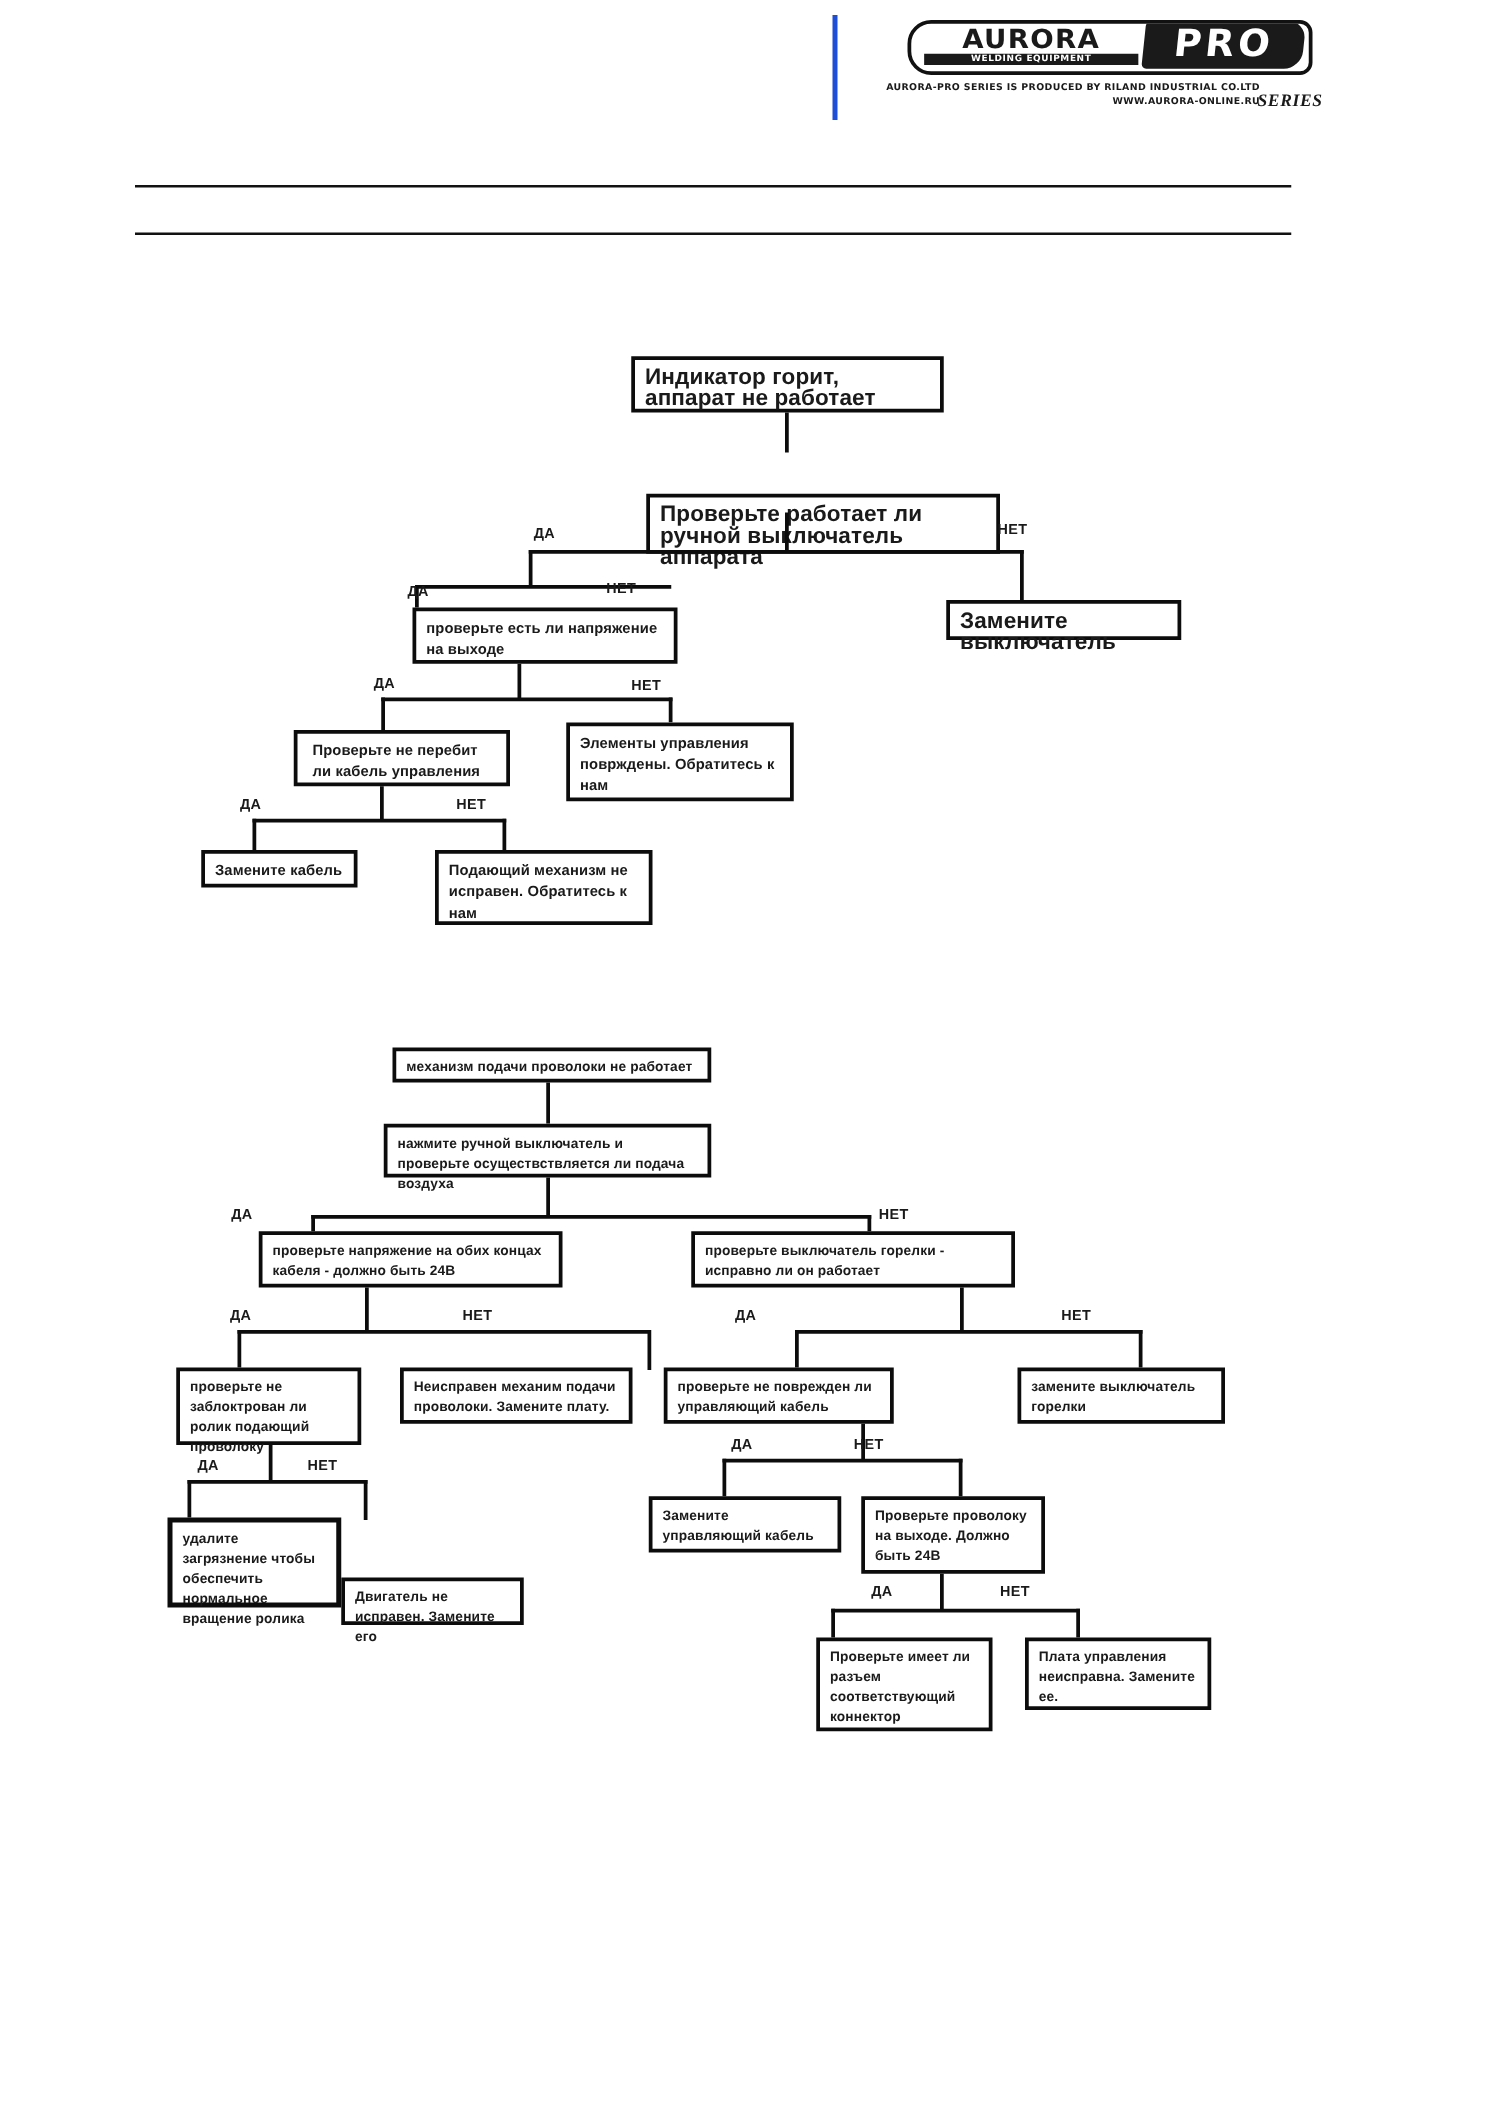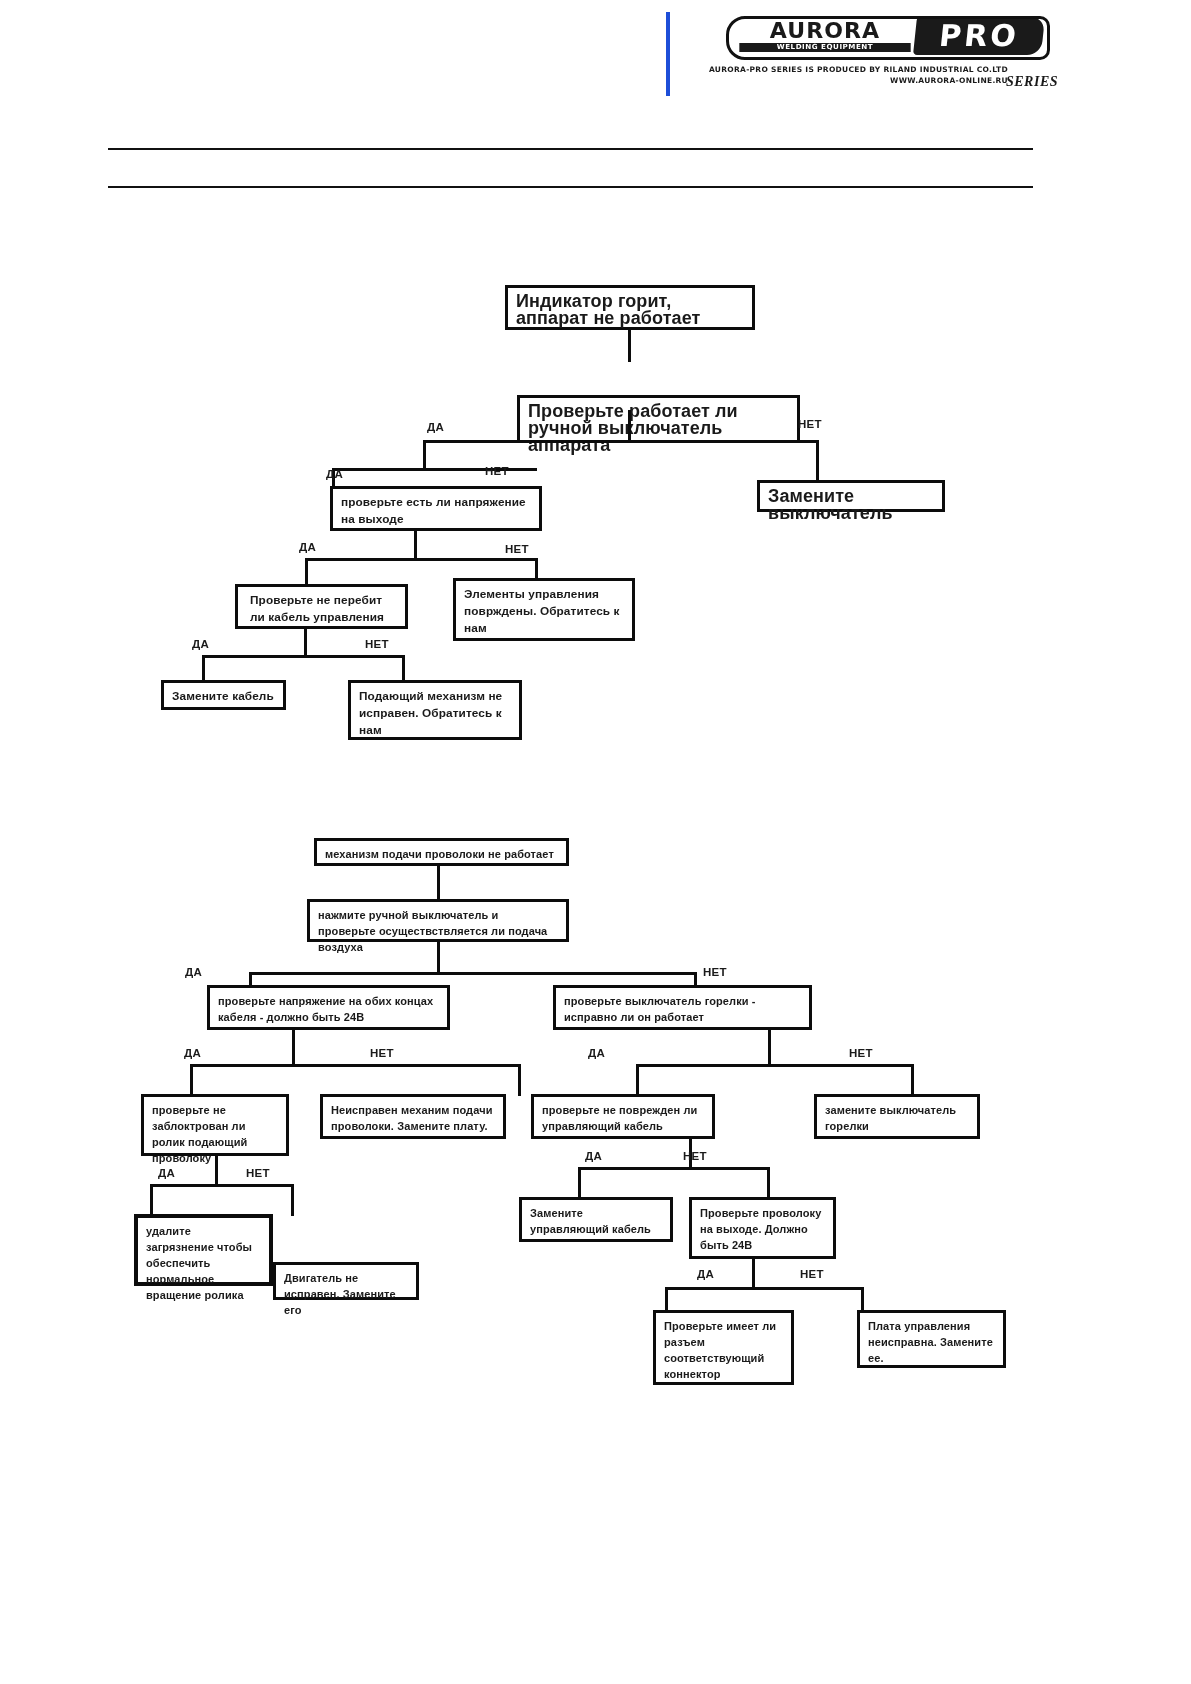--- a/index.html
+++ b/index.html
@@ -283,15 +283,15 @@
 
   <div class="seg v" style="left:752px; top:1259px; height:30px;"></div>
   <div class="seg h" style="left:665px; top:1287px; width:199px;"></div>
   <div class="seg v" style="left:665px; top:1287px; height:25px;"></div>
   <div class="seg v" style="left:861px; top:1287px; height:25px;"></div>
   <div class="lbl" style="left:697px; top:1268px;">ДА</div>
   <div class="lbl" style="left:800px; top:1268px;">НЕТ</div>
 
   <div class="node s12" style="left:653px; top:1310px; width:141px; height:75px;">Проверьте имеет ли разъем соответствующий коннектор</div>
 
-  <div class="node s12" style="left:820px; top:1310px; width:149px; height:58px;margin-left:37px;">Плата управления неисправна. Замените ее.</div>
+  <div class="node s12" style="left:820px; top:1310px; width:149px; height:58px;">Плата управления неисправна. Замените ее.</div>
 
 </div>
 
 </body></html>

